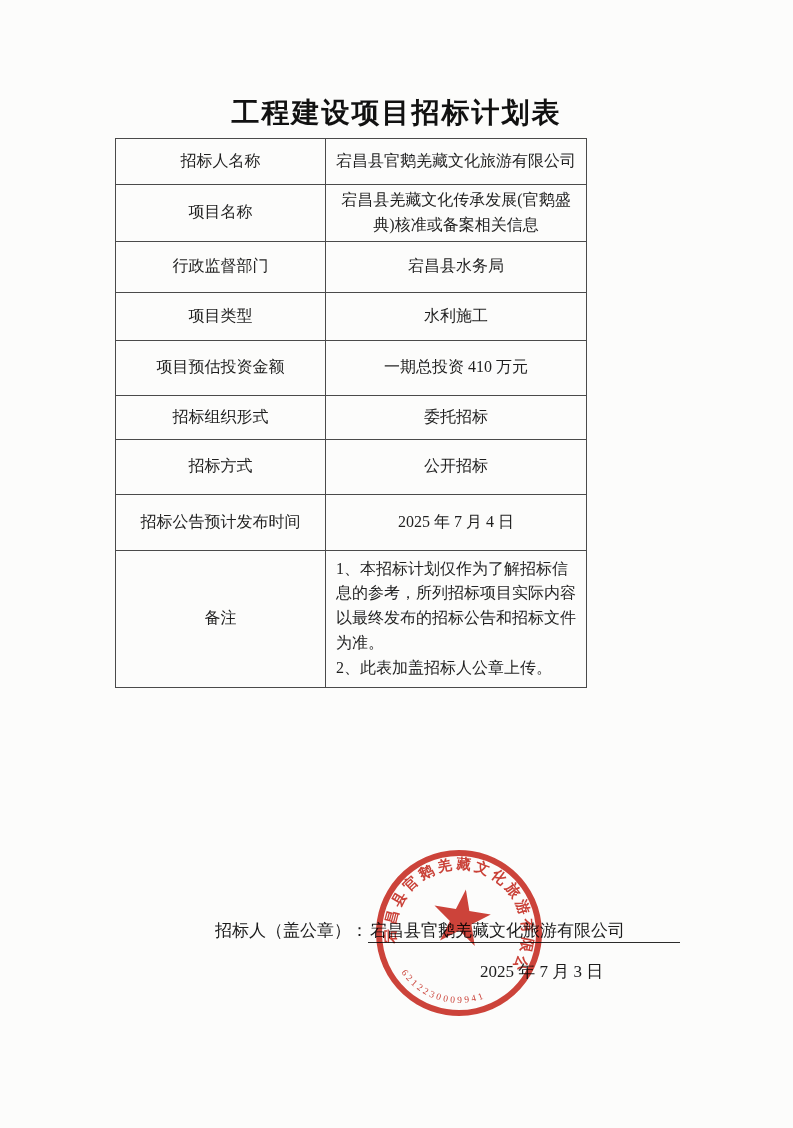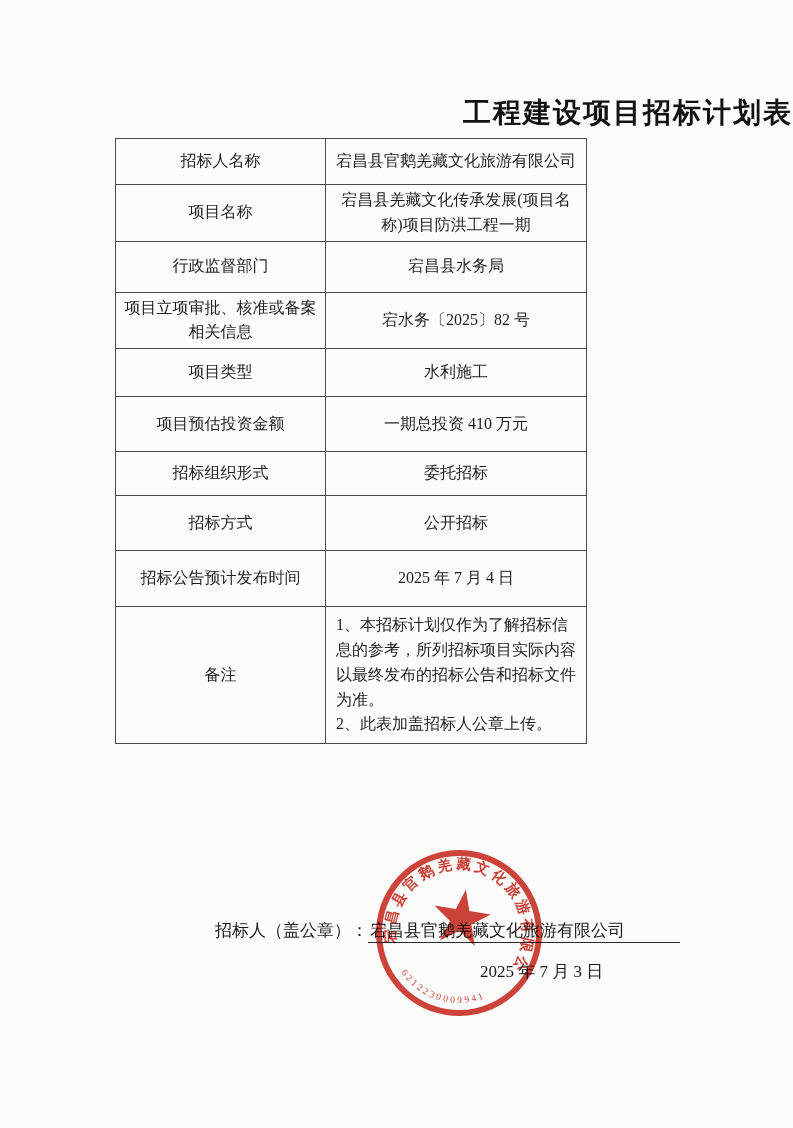--- a/index.html
+++ b/index.html
@@ -12,21 +12,21 @@
     overflow: hidden;
     font-family: "Liberation Serif", "DejaVu Serif", serif;
     color: #1c1c1c;
   }
   .title {
     position: absolute;
     top: 94px;
     left: 0;
     width: 100%;
     margin: 0;
-    text-align: right;
+    text-align: center;
     font-size: 28px;
     font-weight: bold;
     letter-spacing: 2px;
     color: #111;
   }
   table.bid-table {
     position: absolute;
     left: 115px;
     top: 138px;
     width: 472px;
@@ -105,29 +105,25 @@
   <h1 class="title">工程建设项目招标计划表</h1>
 
   <table class="bid-table">
     <tbody>
       <tr class="r1">
         <td class="cell-label">招标人名称</td>
         <td class="cell-value">宕昌县官鹅羌藏文化旅游有限公司</td>
       </tr>
       <tr class="r2">
         <td class="cell-label">项目名称</td>
-        <td class="cell-value">宕昌县羌藏文化传承发展(项目名称)项目防洪工程一期</td>
+        <td class="cell-value">宕昌县羌藏文化传承发展(官鹅盛典)核准或备案相关信息</td>
       </tr>
       <tr class="r3">
         <td class="cell-label">行政监督部门</td>
         <td class="cell-value">宕昌县水务局</td>
-      </tr>
-      <tr class="r4">
-        <td class="cell-label">项目立项审批、核准或备案相关信息</td>
-        <td class="cell-value">宕水务〔2025〕82 号</td>
       </tr>
       <tr class="r6">
         <td class="cell-label">项目类型</td>
         <td class="cell-value">水利施工</td>
       </tr>
       <tr class="r7">
         <td class="cell-label">项目预估投资金额</td>
         <td class="cell-value">一期总投资 410 万元</td>
       </tr>
       <tr class="r8">

